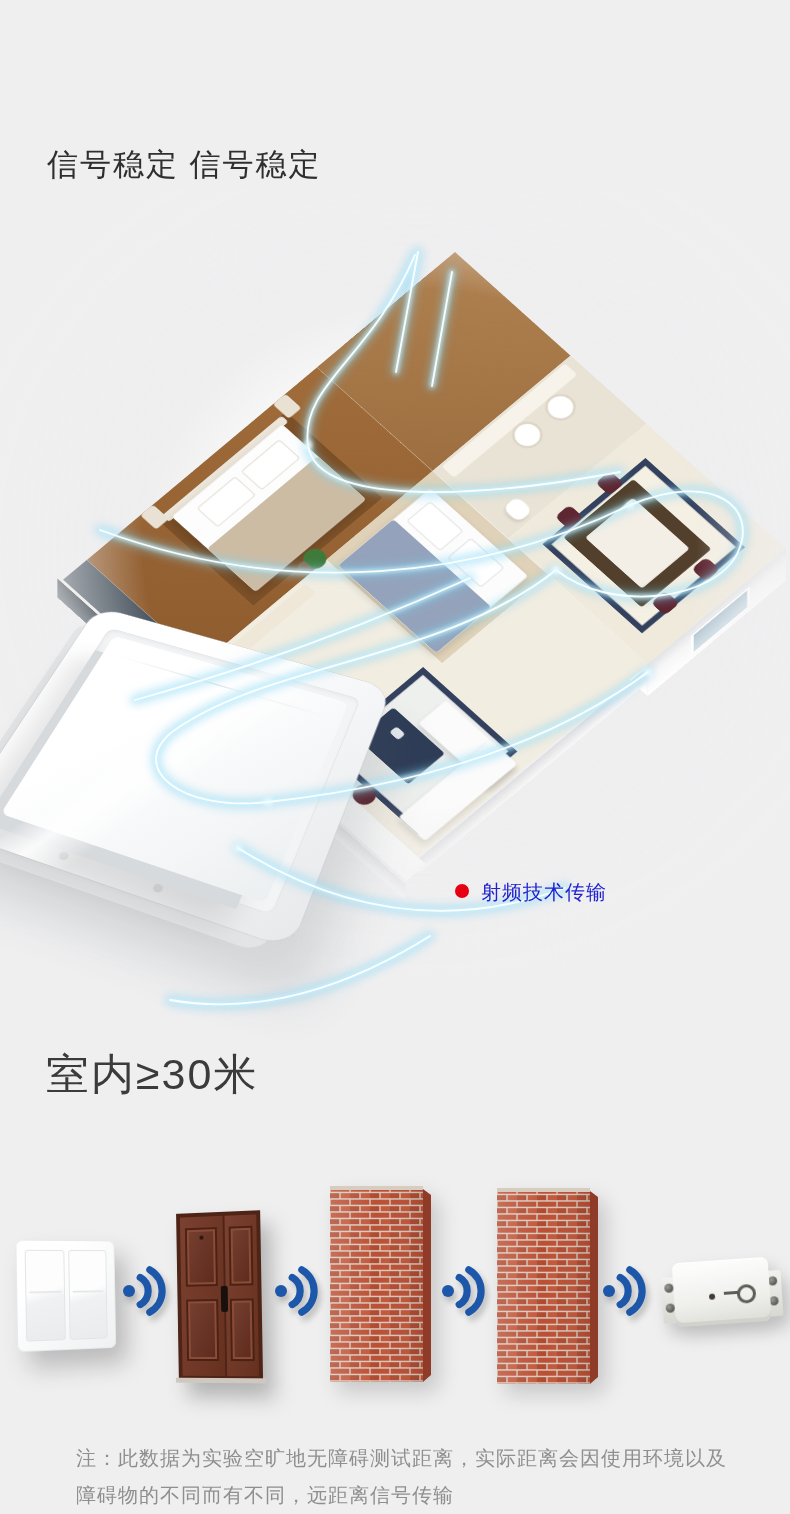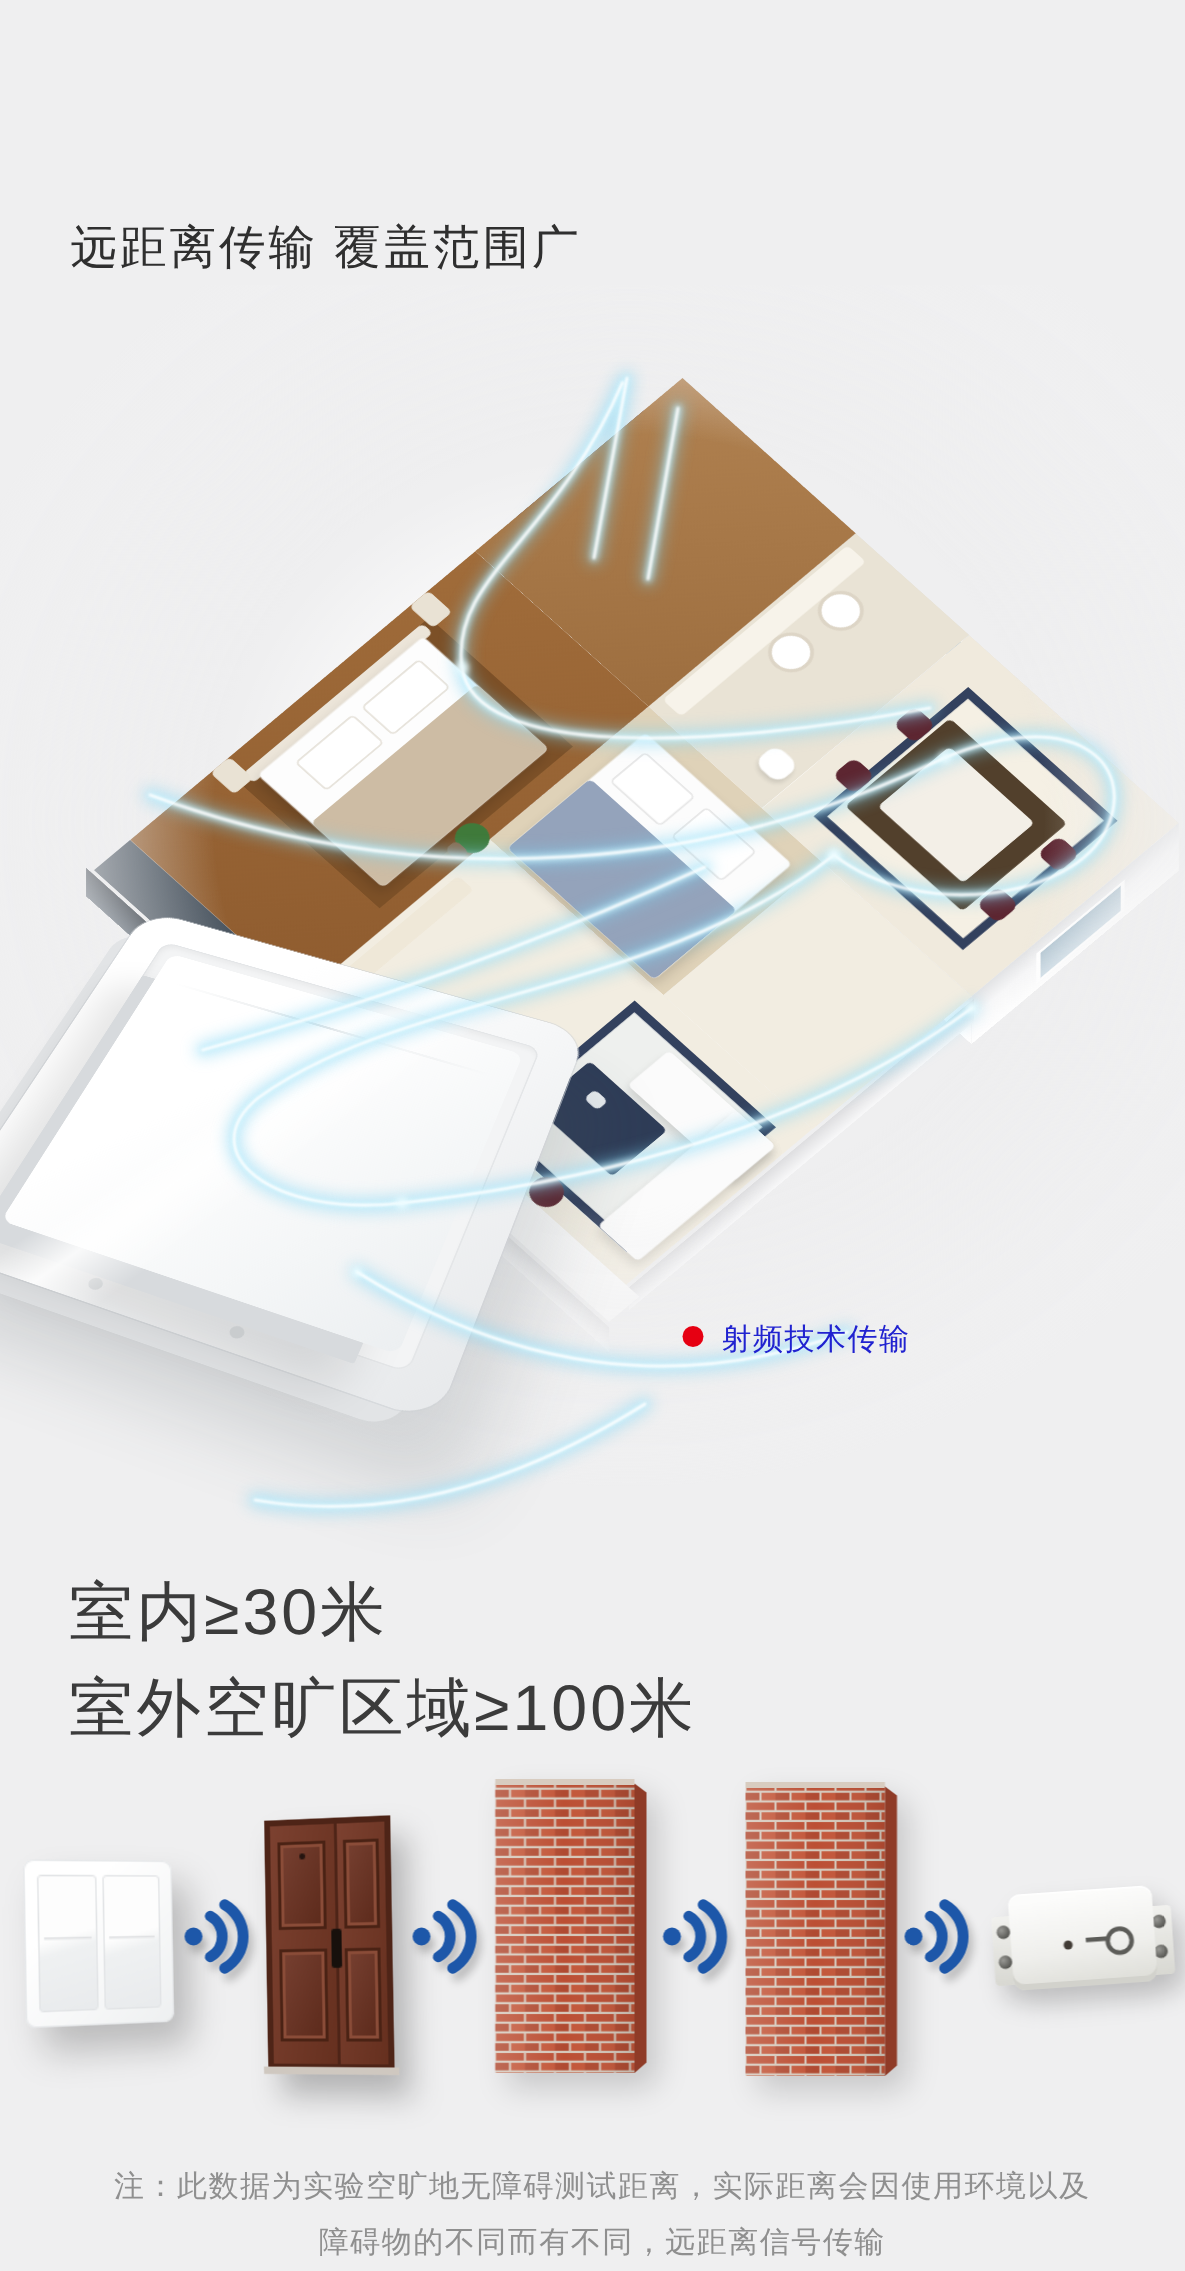--- a/index.html
+++ b/index.html
@@ -99,21 +99,21 @@
   .fl-l{left:0;} .fl-r{right:0;}
   .screw{position:absolute;left:3px;width:9px;height:9px;border-radius:50%;
     background:radial-gradient(circle at 35% 35%,#9a9a96,#3c3c38);}
   .screw:nth-child(1){top:6px;} .screw:nth-child(2){top:26px;}
   .rc-led{position:absolute;left:36%;top:52%;width:6px;height:6px;background:#413b35;border-radius:50%;}
   .rc-key-line{position:absolute;left:52%;top:50%;width:16px;height:3px;background:#5c5c58;}
   .rc-key-circle{position:absolute;left:66%;top:41%;width:13px;height:13px;border:3px solid #5c5c58;border-radius:50%;}
 
   
   .footnote{position:absolute;left:76px;top:1440px;font-size:20px;color:#8f8f8f;line-height:37px;letter-spacing:1px;}
-  .footnote div{white-space:nowrap;text-align:center;}
+  .footnote div{white-space:nowrap;}
 </style>
 </head>
 <body>
 
 <svg width="0" height="0" style="position:absolute" aria-hidden="true">
   <defs>
     <symbol id="wifi" viewBox="0 0 60 64">
       <circle cx="10" cy="32" r="7.5" fill="#1d57a9"></circle>
       <path d="M24 15 A19.5 19.5 0 0 1 24 49" fill="none" stroke="#1d57a9" stroke-width="9" stroke-linecap="round"></path>
       <path d="M36 5.5 A30.5 30.5 0 0 1 36 58.5" fill="none" stroke="#1d57a9" stroke-width="9" stroke-linecap="round"></path>
@@ -127,21 +127,21 @@
     <linearGradient id="wallshade" x1="0" y1="0" x2="1" y2="0">
       <stop offset="0" stop-color="#ffffff" stop-opacity="0.18"></stop>
       <stop offset="0.5" stop-color="#ffffff" stop-opacity="0"></stop>
       <stop offset="1" stop-color="#000000" stop-opacity="0.10"></stop>
     </linearGradient>
   </defs>
 </svg>
 
 <div class="page">
 
-  <div class="subtitle">远距离传输 覆盖范围广</div>
+  <div class="subtitle">信号稳定 信号稳定</div>
 
   <div class="hero">
     <div class="hero-backdrop"></div>
 
     <div class="floorplan">
       <div class="iso-plane">
 
         <span class="fl" style="left:0;top:0;width:130px;height:150px;background:linear-gradient(135deg,#b08150,#9d6e3f)"></span>
         <span class="fl" style="left:0;top:150px;width:130px;height:250px;background:linear-gradient(135deg,#a06c3a,#8f5c2f)"></span>
         <span class="fl" style="left:12px;top:195px;width:108px;height:140px;background:#7c5027"></span>
@@ -306,21 +306,20 @@
           <circle cx="648" cy="472" r="4"></circle>
           <circle cx="238" cy="648" r="3.5"></circle>
       </g>
     </svg>
   </div>
 
   <span class="ann-dot"></span>
   <div class="ann-l1">射频技术传输</div>
 
   <div class="claim claim1">室内≥30米</div>
-  <div class="claim claim2">室外空旷区域≥100米</div>
 
   <div class="transmission">
     <div class="mini-switch">
       <div class="ms-plate">
         <div class="ms-rocker"></div>
         <div class="ms-rocker"></div>
       </div>
     </div>
     <svg class="wifi w1" viewBox="0 0 60 64">
         <use href="#wifi"></use>

